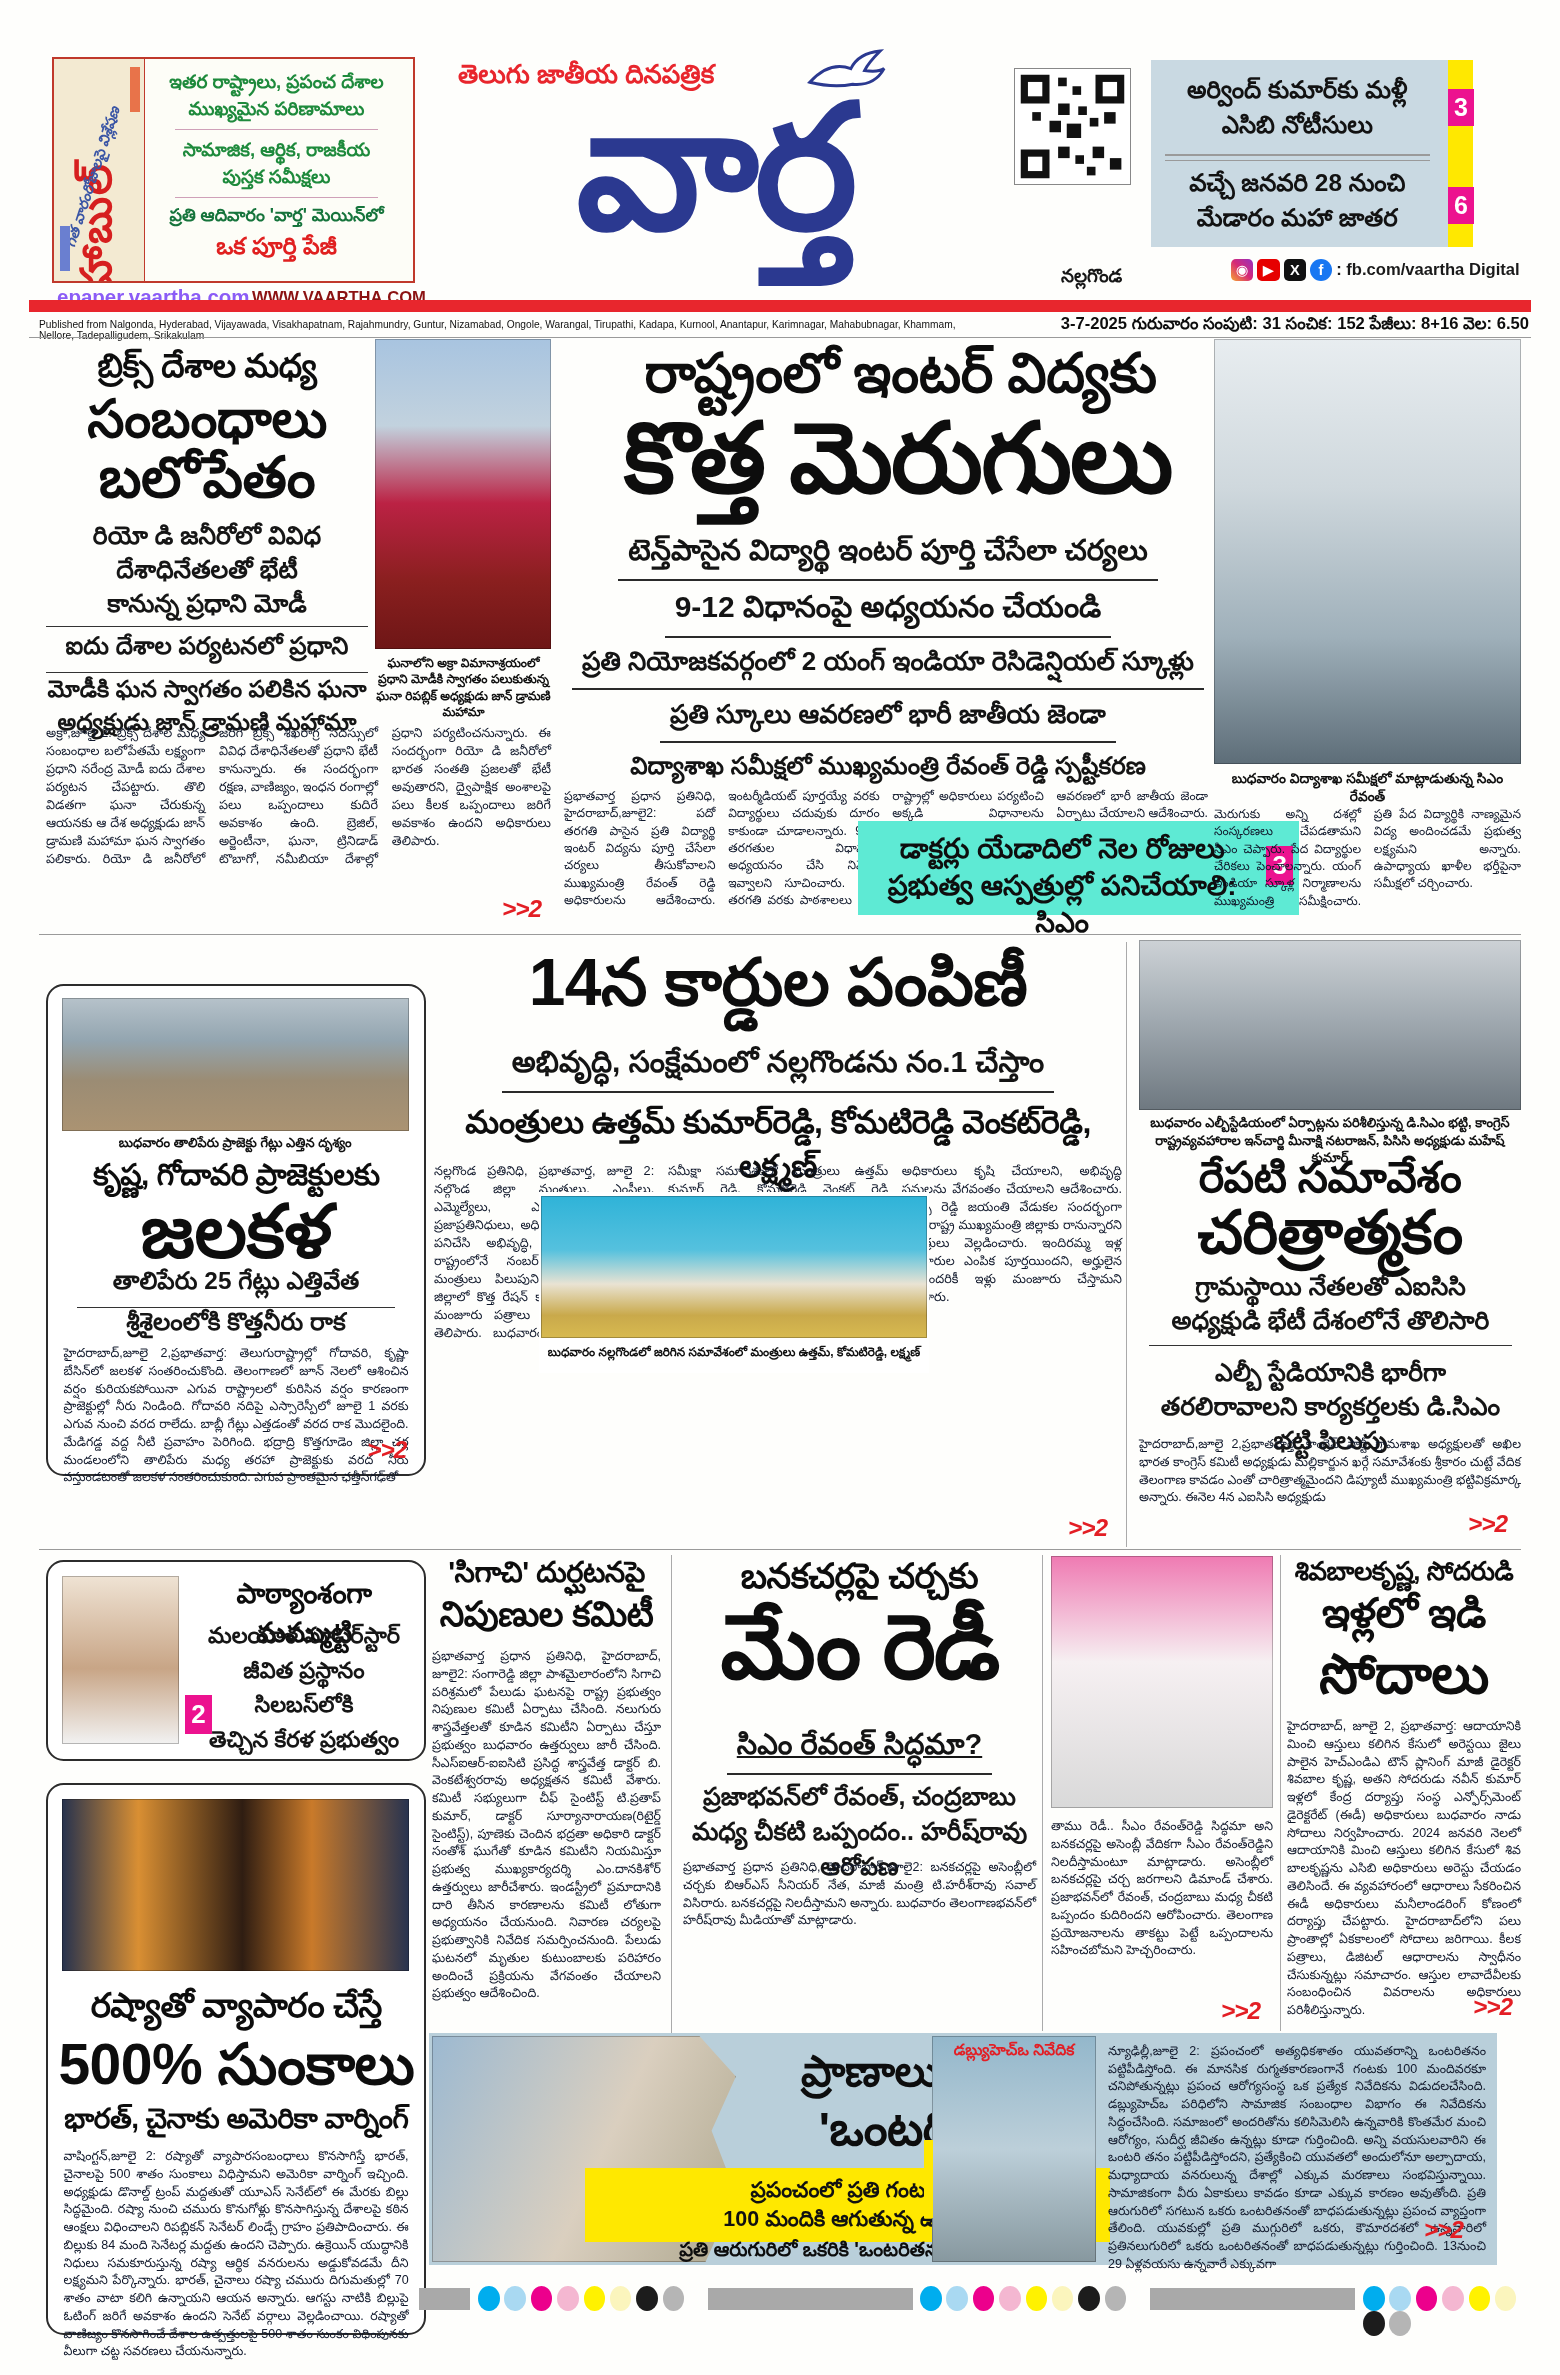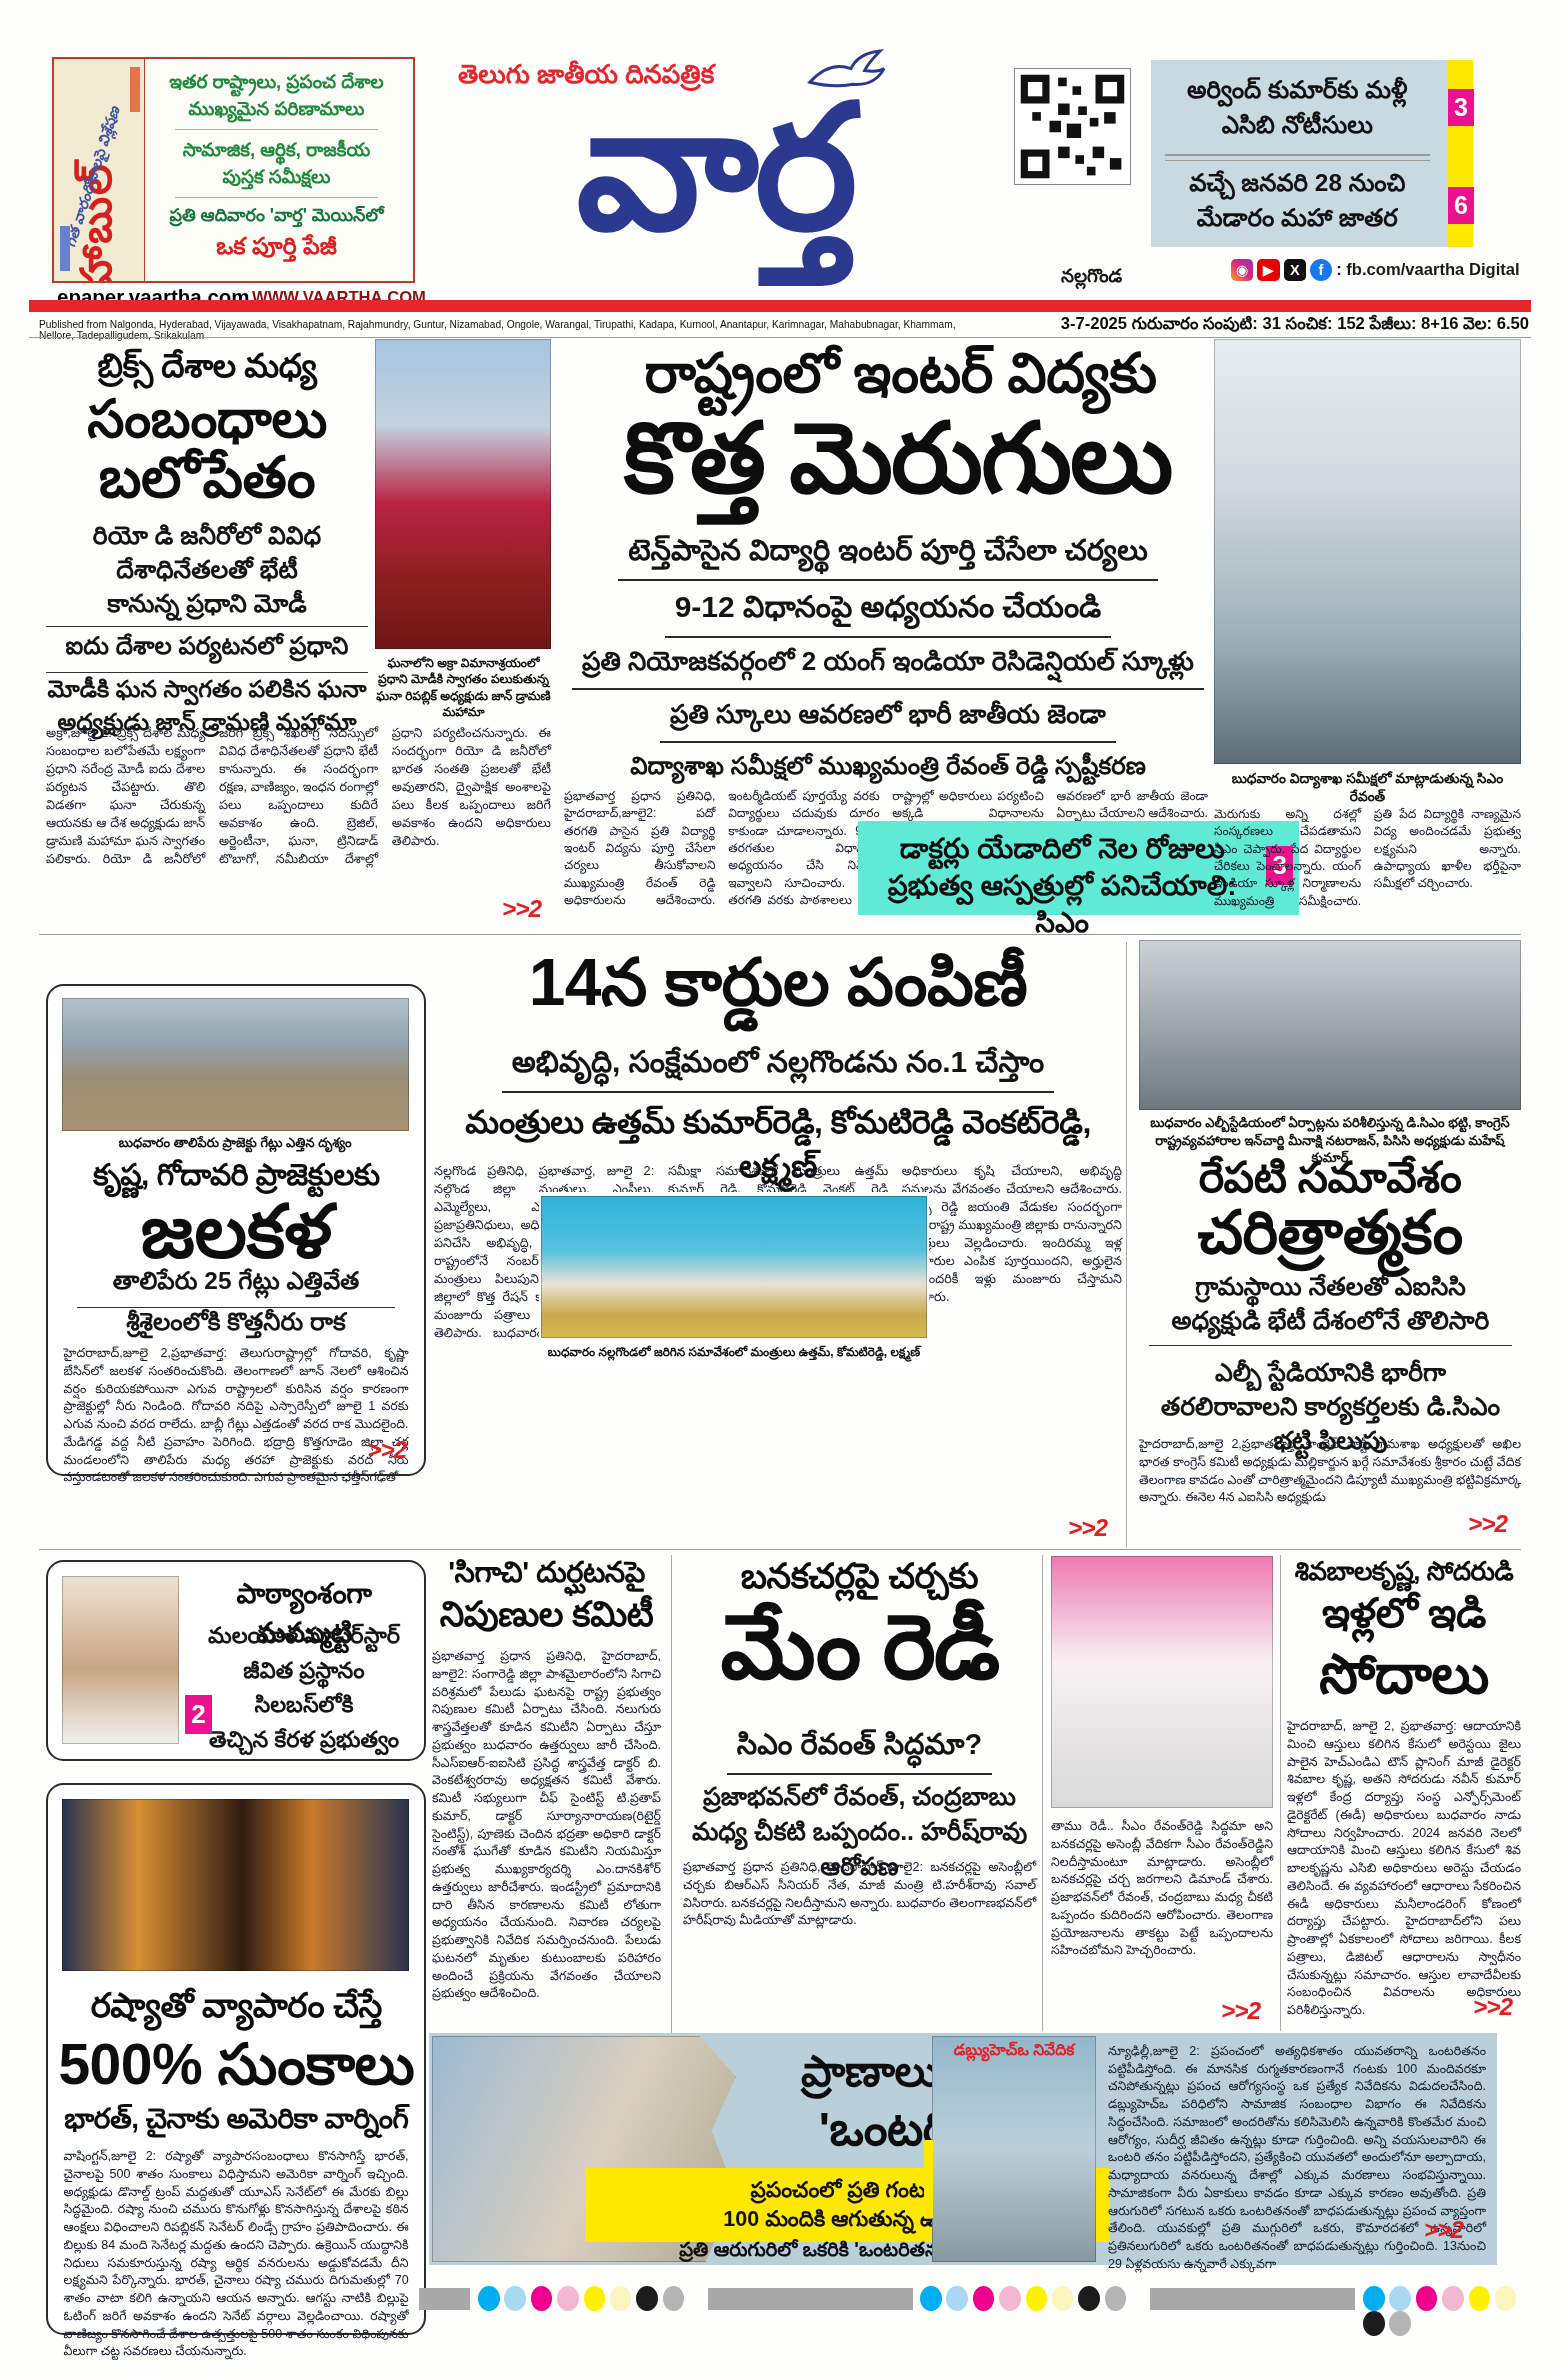--- a/index.html
+++ b/index.html
@@ -61,21 +61,21 @@
       <div style="height:1px;background:#cfa0b8;margin:6.8px 27px;"></div>
       <div style="color:#1e8a3c;font-size:18.5px;font-weight:bold;line-height:1.45;">
         <div>సామాజిక, ఆర్థిక, రాజకీయ</div>
         <div>పుస్తక సమీక్షలు</div>
       </div>
       <div style="height:1px;background:#cfa0b8;margin:6.8px 27px;"></div>
       <div style="color:#16743c;font-size:17.6px;font-weight:bold;">ప్రతి ఆదివారం 'వార్త' మెయిన్‌లో</div>
       <div style="color:#e02020;font-size:23.4px;font-weight:bold;margin-top:2.9px;">ఒక పూర్తి పేజీ</div>
     </div>
   </div>
-  <div class="abs" style="left:57px;top:285px;font-size:20.5px;font-weight:bold;color:#000000;">epaper.vaartha.com</div>
+  <div class="abs" style="left:57px;top:285px;font-size:20.5px;font-weight:bold;color:#8b5cf6;">epaper.vaartha.com</div>
   <div class="abs" style="left:252px;top:288px;font-size:16.6px;font-weight:bold;color:#8b1212;">WWW.VAARTHA.COM</div>
 
   <div class="abs" style="left:458px;top:59px;width:351px;color:#e8262d;font-size:26px;font-weight:bold;">తెలుగు జాతీయ దినపత్రిక</div>
   <svg class="abs" style="left:800px;top:43px;" width="88" height="59" viewBox="0 0 90 60">
     <path d="M10 40 Q30 18 52 26 Q60 10 82 8 Q70 20 66 28 Q80 30 86 26 Q76 44 54 42 Q34 46 10 40 Z" fill="#ffffff" stroke="#2b3990" stroke-width="3"></path>
   </svg>
   <div class="abs ctr" style="left:442px;top:68px;width:546px;height:224px;font-size:174px;font-weight:bold;color:#2b3990;line-height:1.15;letter-spacing:-3.9px;">వార్త</div>
 
   <svg class="abs" style="left:1014px;top:68px;border:1px solid #888;background:#fff;" width="115" height="115" viewBox="0 0 40 40">
     <rect x="2" y="2" width="10" height="10" fill="#111"></rect>
@@ -213,21 +213,21 @@
   </div>
 
   <div class="abs ctr headline" style="left:432px;top:1556px;width:229px;font-size:29px;">'సిగాచి' దుర్ఘటనపై</div>
   <div class="abs ctr headline" style="left:432px;top:1594px;width:229px;font-size:35px;">నిపుణుల కమిటీ</div>
   <div class="abs body-txt" style="left:432px;top:1648px;width:229px;height:382px;font-size:12.5px;">ప్రభాతవార్త ప్రధాన ప్రతినిధి, హైదరాబాద్, జూలై2: సంగారెడ్డి జిల్లా పాశమైలారంలోని సిగాచి పరిశ్రమలో పేలుడు ఘటనపై రాష్ట్ర ప్రభుత్వం నిపుణుల కమిటీ ఏర్పాటు చేసింది. నలుగురు శాస్త్రవేత్తలతో కూడిన కమిటీని ఏర్పాటు చేస్తూ ప్రభుత్వం బుధవారం ఉత్తర్వులు జారీ చేసింది. సీఎస్ఐఆర్-ఐఐసిటి ప్రసిద్ధ శాస్త్రవేత్త డాక్టర్ బి. వెంకటేశ్వరరావు అధ్యక్షతన కమిటీ వేశారు. కమిటీ సభ్యులుగా చీఫ్ సైంటిస్ట్ టి.ప్రతాప్ కుమార్, డాక్టర్ సూర్యానారాయణ(రిటైర్డ్ సైంటిస్ట్), పూణెకు చెందిన భద్రతా అధికారి డాక్టర్ సంతోశ్ ఘుగేతో కూడిన కమిటీని నియమిస్తూ ప్రభుత్వ ముఖ్యకార్యదర్శి ఎం.దానకిశోర్ ఉత్తర్వులు జారీచేశారు. ఇండస్ట్రీలో ప్రమాదానికి దారి తీసిన కారణాలను కమిటీ లోతుగా అధ్యయనం చేయనుంది. నివారణ చర్యలపై ప్రభుత్వానికి నివేదిక సమర్పించనుంది. పేలుడు ఘటనలో మృతుల కుటుంబాలకు పరిహారం అందించే ప్రక్రియను వేగవంతం చేయాలని ప్రభుత్వం ఆదేశించింది.</div>
 
   <div class="abs vline" style="left:671px;top:1555px;height:478px;"></div>
 
   <div class="abs ctr headline" style="left:683px;top:1556px;width:353px;font-size:35px;">బనకచర్లపై చర్చకు</div>
   <div class="abs ctr headline" style="left:683px;top:1596px;width:353px;font-size:90px;letter-spacing:-2px;">మేం రెడీ</div>
-  <div class="abs" style="left:683px;top:1728px;width:353px;">
+  <div class="abs" style="left:683px;top:1728px;width:353px;text-decoration:underline;">
     <div class="deck rule" style="font-size:29px;">సిఎం రేవంత్ సిద్ధమా?</div>
   </div>
   <div class="abs ctr bold" style="left:687px;top:1779px;width:345px;font-size:25px;line-height:1.4;">ప్రజాభవన్‌లో రేవంత్, చంద్రబాబు మధ్య చీకటి ఒప్పందం.. హరీష్‌రావు ఆరోపణ</div>
   <div class="abs body-txt" style="left:683px;top:1859px;width:353px;height:172px;font-size:12.5px;">ప్రభాతవార్త ప్రధాన ప్రతినిధి, హైదరాబాద్,జూలై2: బనకచర్లపై అసెంబ్లీలో చర్చకు బిఆర్ఎస్ సీనియర్ నేత, మాజీ మంత్రి టి.హరీశ్‌రావు సవాల్ విసిరారు. బనకచర్లపై నిలదీస్తామని అన్నారు. బుధవారం తెలంగాణభవన్‌లో హరీష్‌రావు మీడియాతో మాట్లాడారు.</div>
 
   <div class="abs vline" style="left:1042px;top:1555px;height:476px;"></div>
 
   <div class="abs photo ph-harish" style="left:1051px;top:1556px;width:222px;height:252px;"></div>
   <div class="abs body-txt" style="left:1051px;top:1818px;width:222px;height:191px;font-size:12.5px;">తాము రెడీ.. సీఎం రేవంత్‌రెడ్డి సిద్ధమా అని బనకచర్లపై అసెంబ్లీ వేదికగా సీఎం రేవంత్‌రెడ్డిని నిలదీస్తామంటూ మాట్లాడారు. అసెంబ్లీలో బనకచర్లపై చర్చ జరగాలని డిమాండ్ చేశారు. ప్రజాభవన్‌లో రేవంత్, చంద్రబాబు మధ్య చీకటి ఒప్పందం కుదిరిందని ఆరోపించారు. తెలంగాణ ప్రయోజనాలను తాకట్టు పెట్టే ఒప్పందాలను సహించబోమని హెచ్చరించారు.</div>
   <div class="abs jump" style="left:1221px;top:1997px;">&gt;&gt;2</div>

